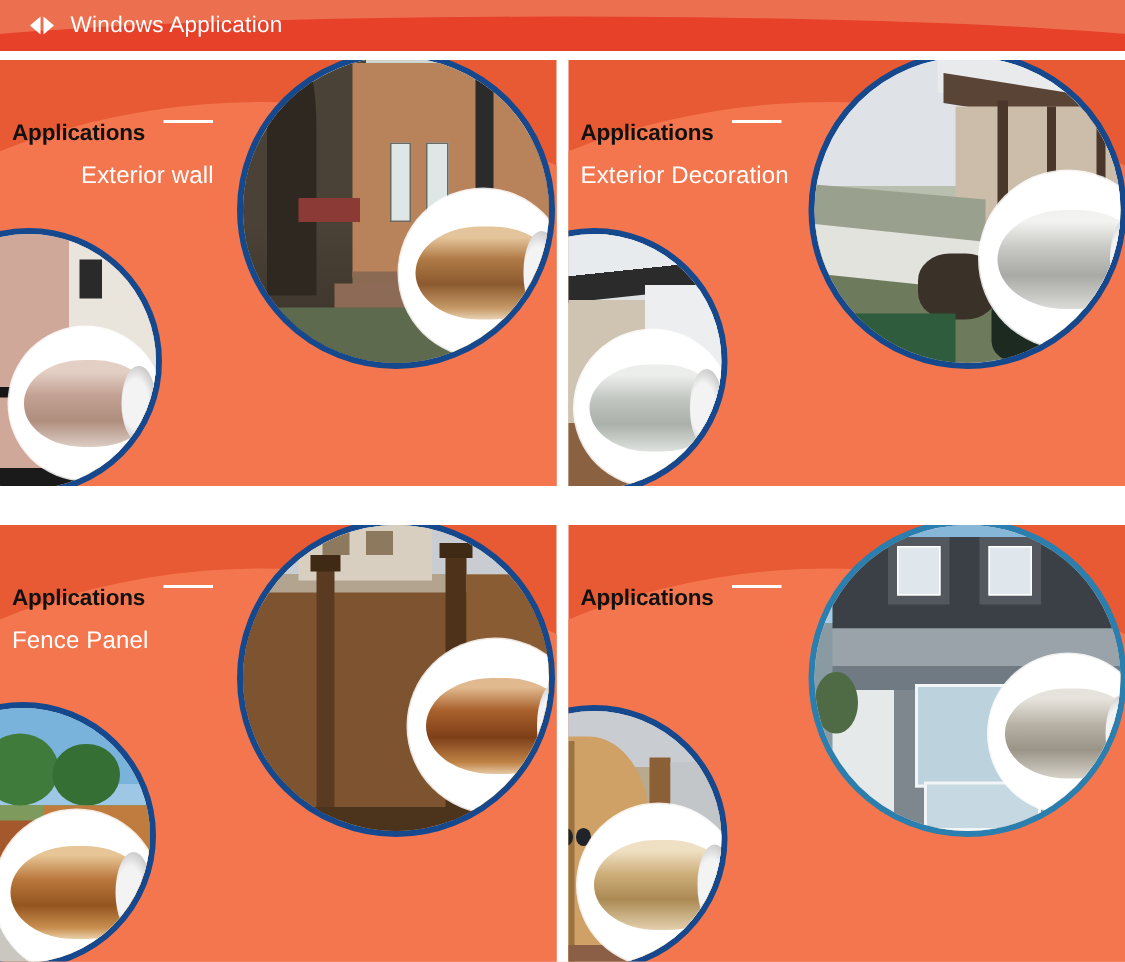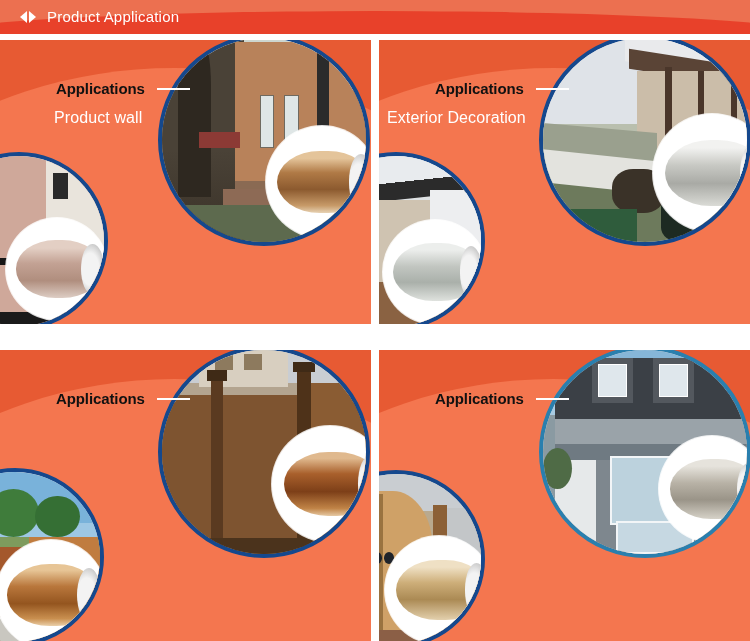--- a/index.html
+++ b/index.html
@@ -103,23 +103,22 @@
 
   .card-text {
     position: absolute;
     left: 8px;
     top: 40px;
     z-index: 6;
     width: 300px;
   }
   .app-line {
     display: flex;
-    align-items: center;
+    align-items: flex-start;
     gap: 0;
-    margin-left: 48px;
   }
   .app-label {
     color: #111111;
     font-size: 15px;
     font-weight: bold;
     letter-spacing: -0.1px;
     white-space: nowrap;
   }
   .app-dash {
     width: 33px;
@@ -223,37 +222,37 @@
 </head>
 <body>
 
 <div class="header">
   <div class="header-wave"></div>
   <div class="header-inner">
     <span class="hdr-arrows">
       <span class="tri-l"></span>
       <span class="tri-r"></span>
     </span>
-    <span class="hdr-title">Product Application</span>
+    <span class="hdr-title">Windows Application</span>
   </div>
 </div>
 
 <div class="grid">
 
   <div class="row row1">
 
     <div class="card">
       <div class="card-swoosh"></div>
 
       <div class="card-text">
         <div class="app-line">
           <span class="app-label">Applications</span>
           <span class="app-dash"></span>
         </div>
-        <div class="app-name indent">Product wall</div>
+        <div class="app-name indent">Exterior wall</div>
       </div>
 
       <div class="circ main" style="left:158px; top:-6px;">
         <div class="scene">
           <div class="sky" style="background:linear-gradient(180deg,#cdd6cf 0 26%,#6d5b48 26% 100%);"></div>
           <div class="band" style="left:0;top:0;width:40%;height:100%;background:linear-gradient(180deg,#4a4237 0 55%,#3a3228 100%);"></div>
           <div class="band" style="left:8%;top:0;width:16%;height:78%;background:#2e2820;border-radius:30% 30% 0 0;"></div>
           <div class="band wood-h" style="left:36%;top:2%;width:64%;height:70%;background:#b8825a;"></div>
           <div class="band" style="left:48%;top:28%;width:7%;height:26%;background:#dfe6e6;border:1px solid #6f6a60;"></div>
           <div class="band" style="left:60%;top:28%;width:7%;height:26%;background:#dfe6e6;border:1px solid #6f6a60;"></div>
@@ -335,20 +334,21 @@
   <div class="row row2">
 
     <div class="card">
       <div class="card-swoosh"></div>
 
       <div class="card-text">
         <div class="app-line">
           <span class="app-label">Applications</span>
           <span class="app-dash"></span>
         </div>
+        <div class="app-name">Fence Panel</div>
       </div>
 
       <div class="circ main" style="left:158px; top:-4px;">
         <div class="scene">
           <div class="sky" style="background:linear-gradient(180deg,#c9cdd2 0 16%,#b3a48f 16% 26%,#6b4a2c 26% 100%);"></div>
           <div class="band" style="left:18%;top:0;width:44%;height:18%;background:#d8cfc0;"></div>
           <div class="band" style="left:26%;top:2%;width:9%;height:8%;background:#8d7a5e;"></div>
           <div class="band" style="left:40%;top:2%;width:9%;height:8%;background:#8d7a5e;"></div>
           <div class="band wood-h" style="left:0;top:22%;width:100%;height:72%;background:#7e5430;"></div>
           <div class="band" style="left:24%;top:14%;width:6%;height:82%;background:#5a3a20;"></div>

